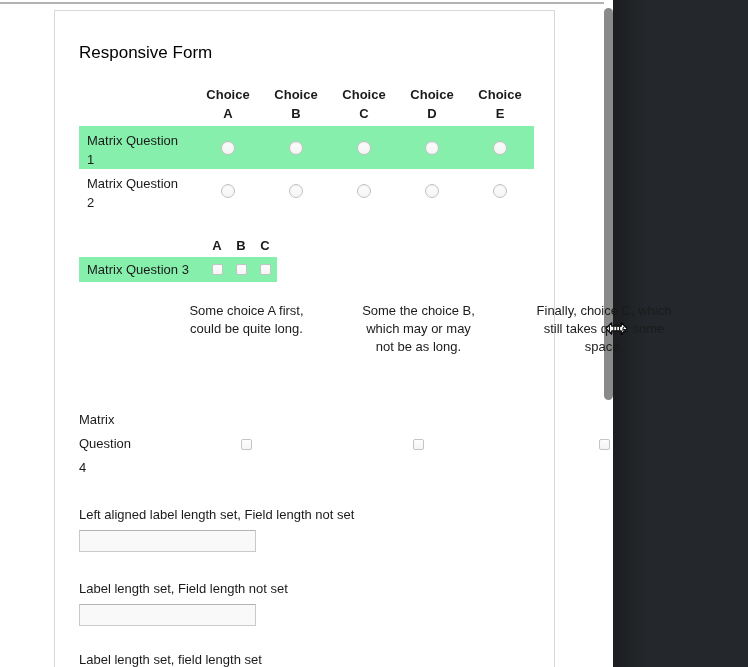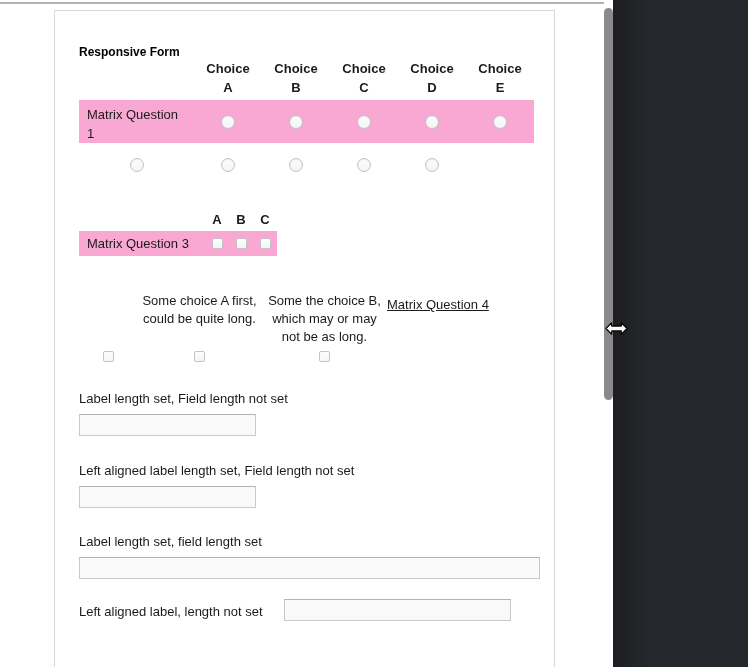--- a/index.html
+++ b/index.html
@@ -16,47 +16,47 @@
   .scroll-thumb {
     position:absolute; left:604px; top:8px; width:9px; height:392px;
     background:#8a8a8a; border-radius:5px;
   }
   .resize-cursor { position:absolute; left:605px; top:321px; width:23px; height:15px; }
 
   .card {
     position:absolute; left:54px; top:10px; width:501px; height:700px;
     background:#fff; border:1px solid #d8d8d8; padding:31px 15px 0 24px;
   }
-  h1 { font-size:12px; font-weight:700; color:#000; line-height:21px; }
+  h1 { font-size:17px; font-weight:400; color:#000; line-height:21px; }
 
   
-  .m1 { display:grid; grid-template-columns:115px repeat(5,68px); grid-template-rows:37px 43px 44px; }
+  .m1 { margin-top:26px; display:grid; grid-template-columns:115px repeat(5,68px); grid-template-rows:37px 43px 44px; }
   .m-head { white-space:pre-line; text-align:center; line-height:19px; align-self:end; padding-bottom:3px; font-weight:600; }
-  .stripe { background:#f9a8d4; }
+  .stripe { background:#86efac; }
   .row-label { padding:5px 8px 0 8px; line-height:19px; }
   .ctl-cell { display:flex; align-items:center; justify-content:center; }
   .radio {
     width:14px; height:14px; border-radius:50%;
     border:1px solid #c2c2c2; background:linear-gradient(#fdfdfd,#f4f4f4);
     box-shadow:inset 0 1px 1px rgba(0,0,0,0.06);
   }
   .checkbox {
     width:11px; height:11px; border-radius:2px;
     border:1px solid #c4c4c4; background:linear-gradient(#fdfdfd,#f5f5f5);
   }
 
   
   .m3 { margin-top:21px; display:grid; grid-template-columns:126px 24px 24px 24px; grid-template-rows:23px 25px; }
   .m3-head { text-align:center; align-self:end; padding-bottom:4px; font-weight:700; }
   .m3-label { padding-left:8px; display:flex; align-items:center;text-align:center; }
 
   
-  .m4 { margin-top:36px; display:grid; grid-template-columns:58px 125px 125px 152px; }
+  .m4 { margin-top:20px; display:grid; grid-template-columns:58px 125px 125px 152px;gap:47px; }
   .m4-head { text-align:center; line-height:18px; padding:0 4px; }
-  .m4-label { line-height:15px; margin-top:5px;text-decoration:underline; }
+  .m4-label { line-height:24px; margin-top:5px; }
   .m4-ctl { display:flex; align-items:center; justify-content:center; margin-top:5px; }
 
   
   .fg { display:block; }
   .fg-label { display:block; line-height:19px; }
   .fg input, .fg4 input {
     height:22px; border:1px solid #c9c9c9; border-top-color:#b3b3b3;
     background:#f9f9f9; margin-top:6px; font:inherit; padding:0 4px;
   }
   .w-short { width:177px; }
@@ -102,20 +102,21 @@
     <div class="ctl-cell stripe">
         <span class="radio"></span>
       </div>
     <div class="ctl-cell stripe">
         <span class="radio"></span>
       </div>
     <div class="ctl-cell stripe">
         <span class="radio"></span>
       </div>
 
+    <div class="row-label">Matrix Question 2</div>
     <div class="ctl-cell">
         <span class="radio"></span>
       </div>
     <div class="ctl-cell">
         <span class="radio"></span>
       </div>
     <div class="ctl-cell">
         <span class="radio"></span>
       </div>
     <div class="ctl-cell">
@@ -141,40 +142,41 @@
       </div>
     <div class="ctl-cell stripe">
         <span class="checkbox"></span>
       </div>
   </div>
 
   <div class="m4">
     <div></div>
     <div class="m4-head">Some choice A first, could be quite long.</div>
     <div class="m4-head">Some the choice B, which may or may not be as long.</div>
+    <div class="m4-head">Finally, choice C, which still takes quite some space.</div>
 
     <div class="m4-label">Matrix Question 4</div>
     <div class="m4-ctl">
         <span class="checkbox"></span>
       </div>
     <div class="m4-ctl">
         <span class="checkbox"></span>
       </div>
     <div class="m4-ctl">
         <span class="checkbox"></span>
       </div>
   </div>
 
-  <div class="fg mt-27">
-    <span class="fg-label">Label length set, Field length not set</span>
+  <div class="fg mt-25">
+    <span class="fg-label">Left aligned label length set, Field length not set</span>
     <input class="w-short" type="text" value="" style="">
   </div>
 
-  <div class="fg mt-25">
-    <span class="fg-label">Left aligned label length set, Field length not set</span>
+  <div class="fg mt-27">
+    <span class="fg-label">Label length set, Field length not set</span>
     <input class="w-short" type="text" value="" style="">
   </div>
 
   <div class="fg mt-24">
     <span class="fg-label">Label length set, field length set</span>
     <input class="w-long" type="text" value="" style="">
   </div>
 
   <div class="fg4">
     <span class="fg-label">Left aligned label, length not set</span>

